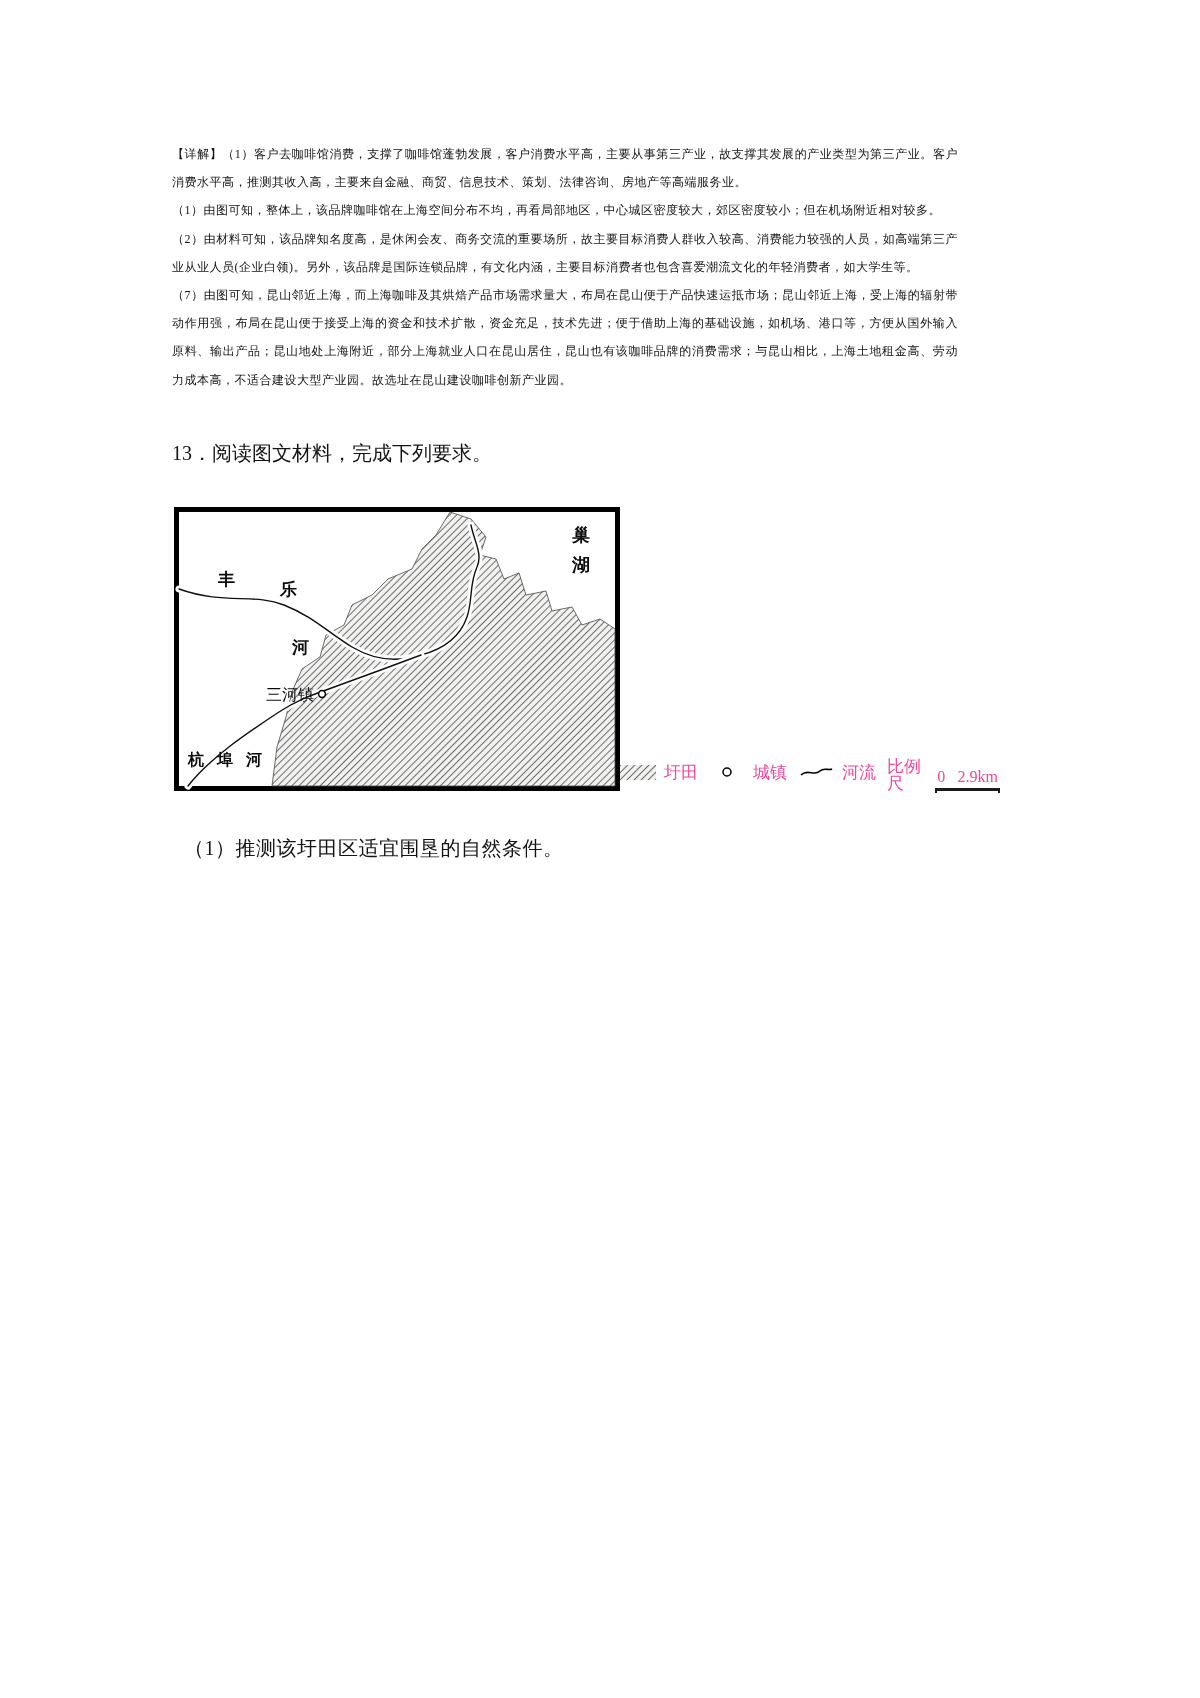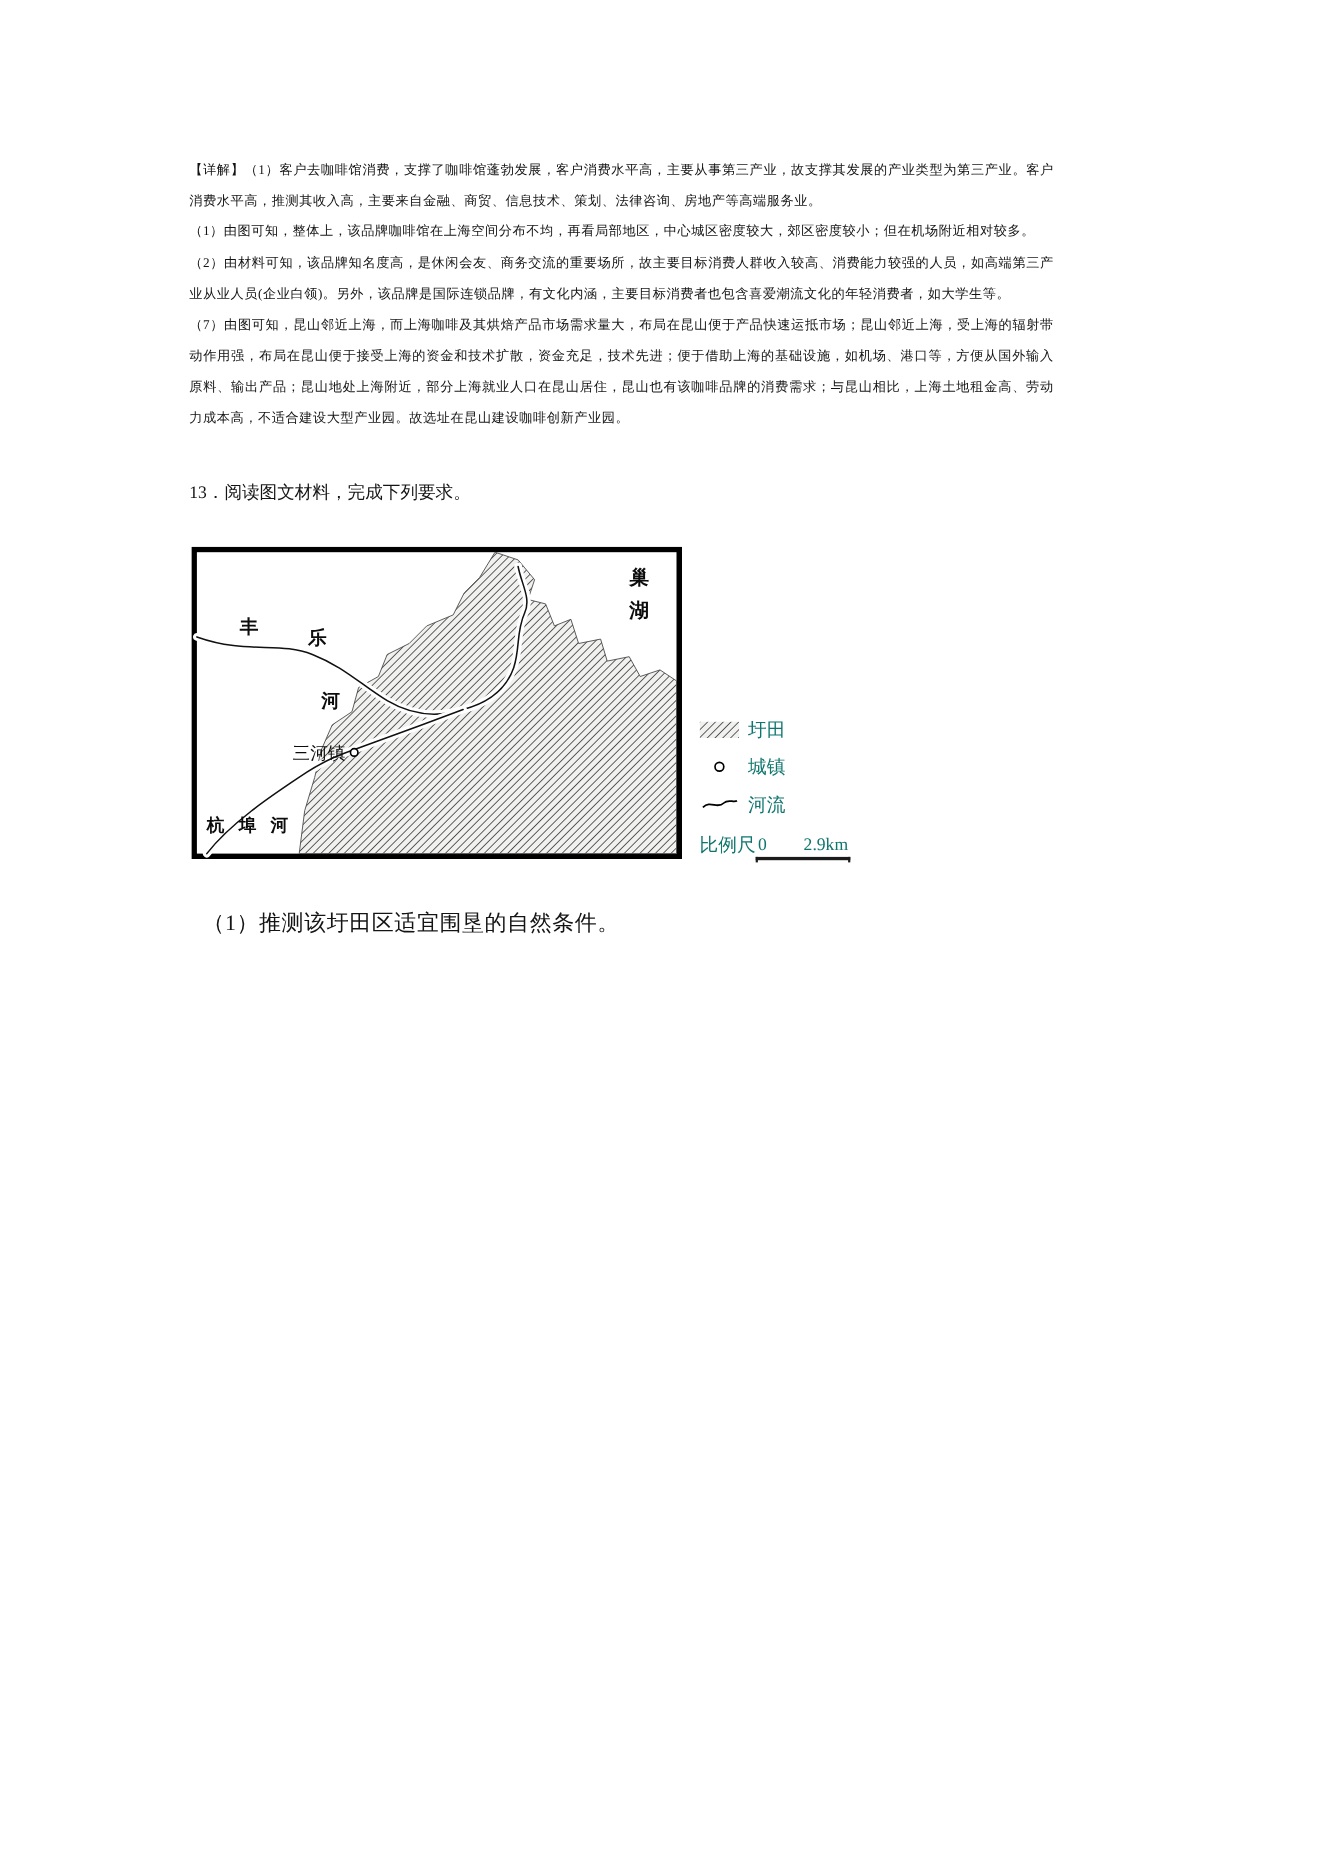--- a/index.html
+++ b/index.html
@@ -15,59 +15,59 @@
     overflow: hidden;
   }
   .para {
     font-size: 12px;
     line-height: 2.35;
     text-align: justify;
     margin: 0;
     letter-spacing: 0.5px;
   }
   .q13-head {
-    font-size: 16px;
+    font-size: 20px;
     line-height: 2.35;
     margin: 36px 0 0 0;
   }
   .material {
     font-size: 19px;
     line-height: 2.4;
     font-style: italic;
     text-align: justify;
     text-indent: 2em;
     margin: 6px 0 0 0;
     letter-spacing: 0.5px;
   }
   .figure-row {
     display: flex;
     align-items: flex-end;
     margin: 30px 0 0 2px;
   }
   .map-wrap { flex: 0 0 auto; }
   .legend {
-    margin-left: 16px;
     padding-bottom: 2px;
     display: flex;
-    flex-direction: column;
+    flex-direction: row;
     justify-content: flex-end;
     gap: 11px;
     font-size: 17px;
-    color: #0f766e;
+    color: #ec4899;
   }
   .legend-row {
     display: flex;
     align-items: center;
     gap: 8px;
     white-space: nowrap;
   }
   .legend-row svg { flex: 0 0 auto; }
   .scalebar {
     display: flex;
-    align-items: flex-start;
+    align-items: flex-end;
+    gap: 10px;
     margin-top: 6px;
   }
   .scale-title { font-size: 17px; line-height: 1; padding-bottom: 1px; }
   .scale-right { display: flex; flex-direction: column; width: 86px; }
   .scale-nums {
     display: flex;
     justify-content: space-between;
     font-size: 16px;
     line-height: 1.1;
     padding: 0 2px 2px 2px;

